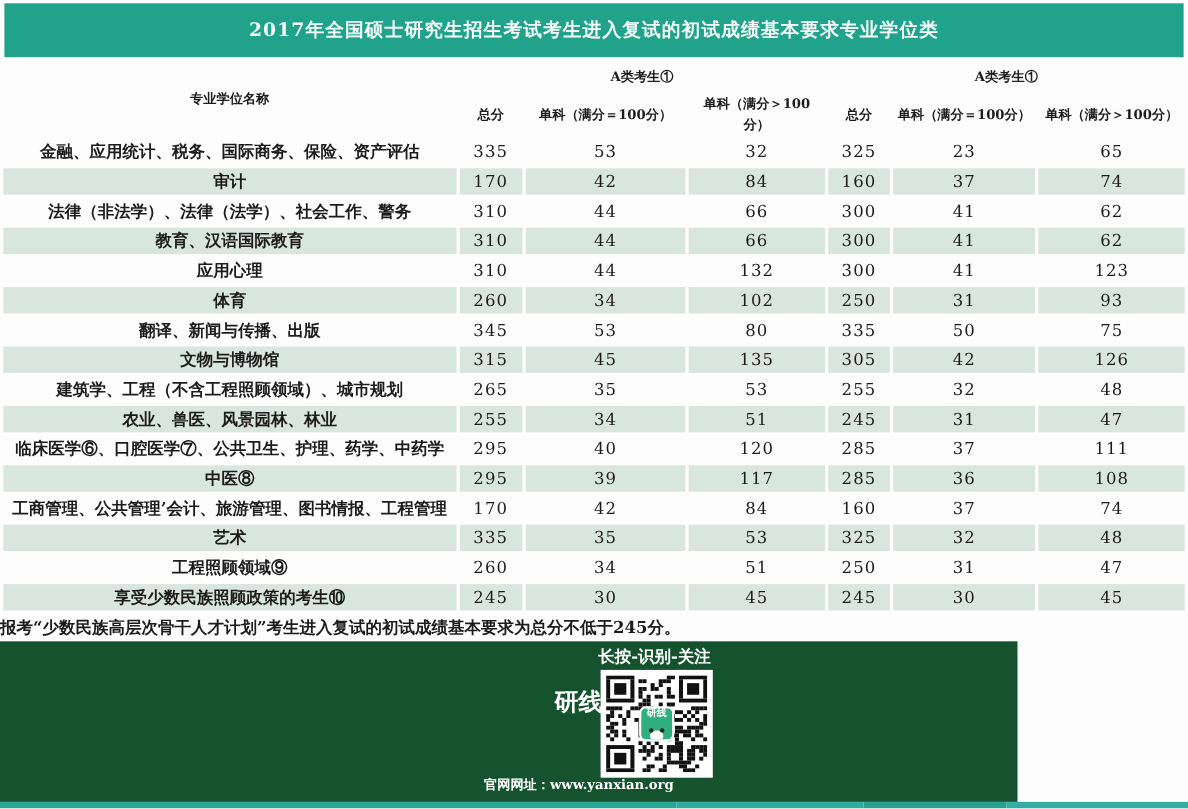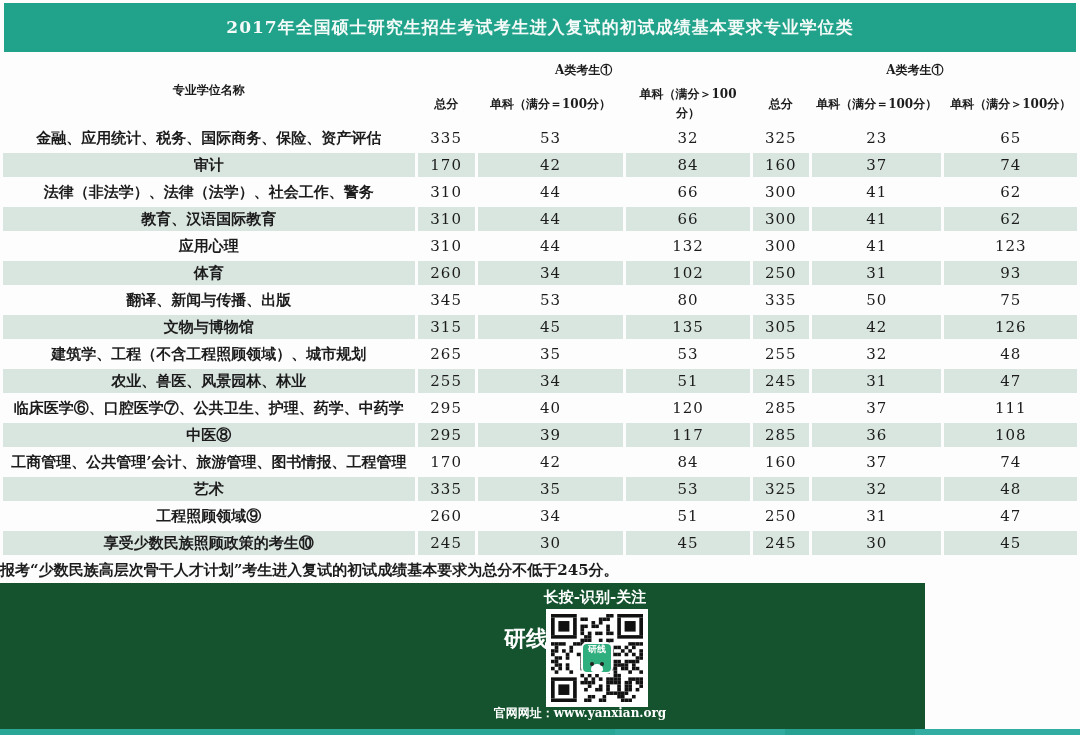--- a/index.html
+++ b/index.html
@@ -36,21 +36,21 @@
   .qr svg { display:block; width:92px; height:88px; }
   .qr-logo { position:absolute; left:35px; top:33px; width:32px; height:32px;
     background:#2fae7e; border:2px solid #ffffff; border-radius:6px;
     display:flex; flex-direction:column; align-items:center; justify-content:space-between; }
   .qr-logo span { color:#ffffff; font-size:9px; font-weight:bold; line-height:10px; }
   .qr-logo .panda { width:12px; height:8px; background:#ffffff;
     border-radius:6px 6px 3px 3px; position:relative; }
   .qr-logo .panda:before, .qr-logo .panda:after { content:""; position:absolute; top:-2px;
     width:4px; height:4px; border-radius:50%; background:#222; }
   .qr-logo .panda:before { left:-1px; } .qr-logo .panda:after { right:-1px; }
-  .website { position:absolute; left:440px; top:122px; width:280px; text-align:center;
+  .website { position:absolute; left:440px; top:122px; width:280px; 
     font-size:12px; font-weight:bold; }
 
   .bottom-strip { position:absolute; top:729px; left:0; width:1080px; height:6px; display:flex; }
   .bottom-strip i { display:block; height:6px; }
   .bottom-strip i:nth-child(1){ width:615px; background:#2aa697; }
   .bottom-strip i:nth-child(2){ width:170px; background:#31aba0; }
   .bottom-strip i:nth-child(3){ width:130px; background:#27a292; }
   .bottom-strip i:nth-child(4){ width:165px; background:#33aca1; }
 </style>
 </head>

